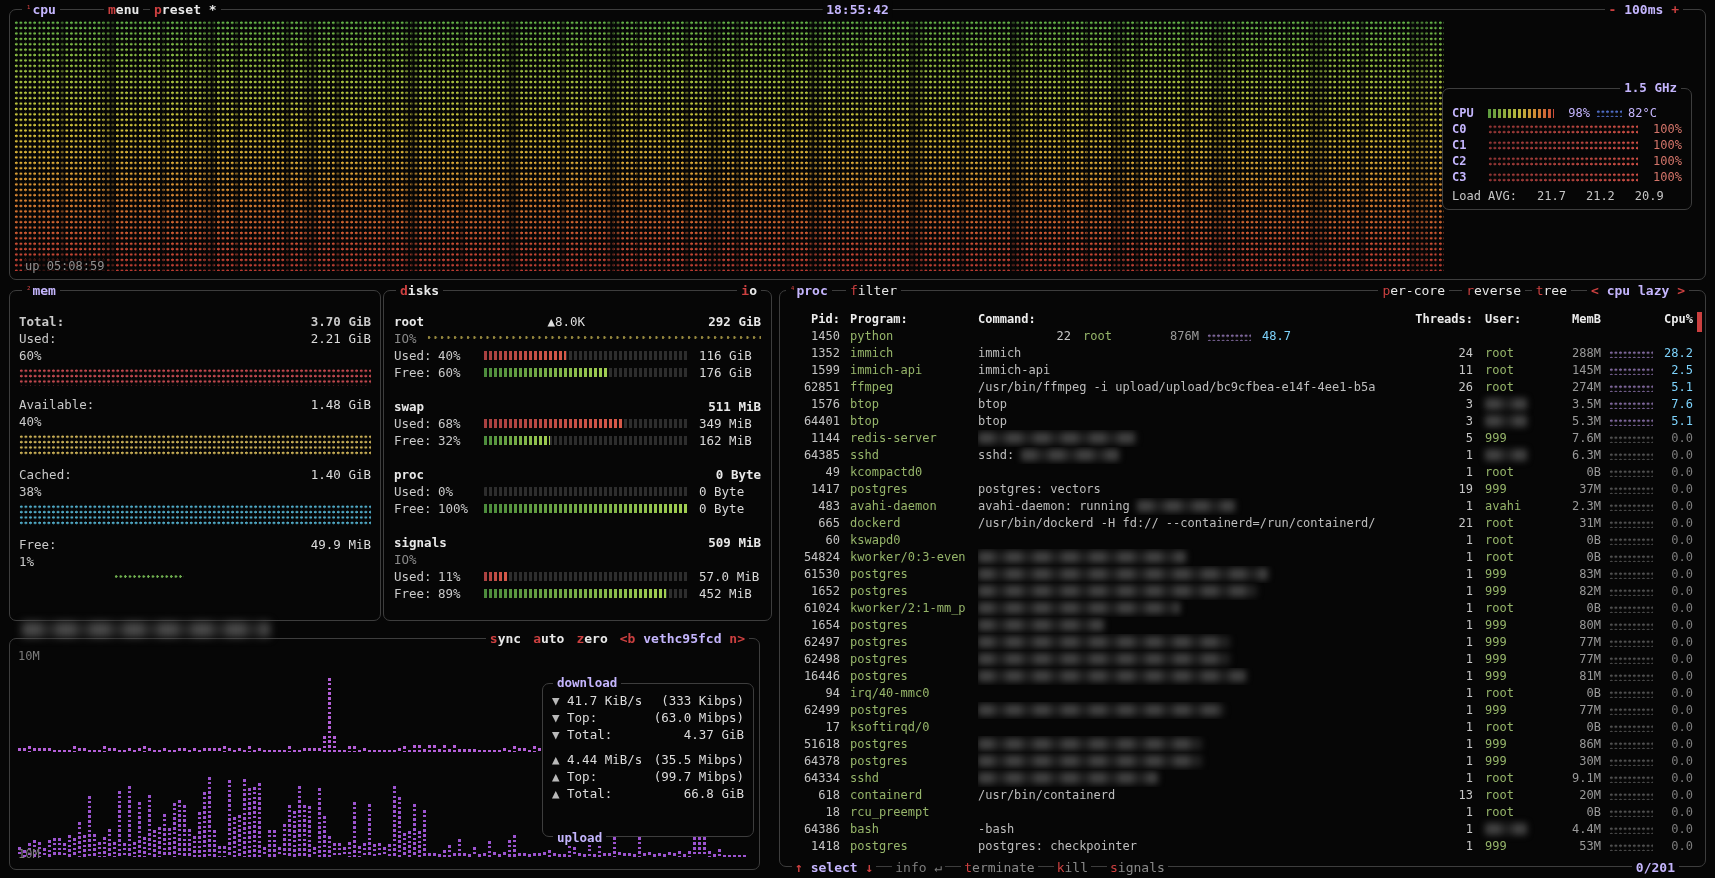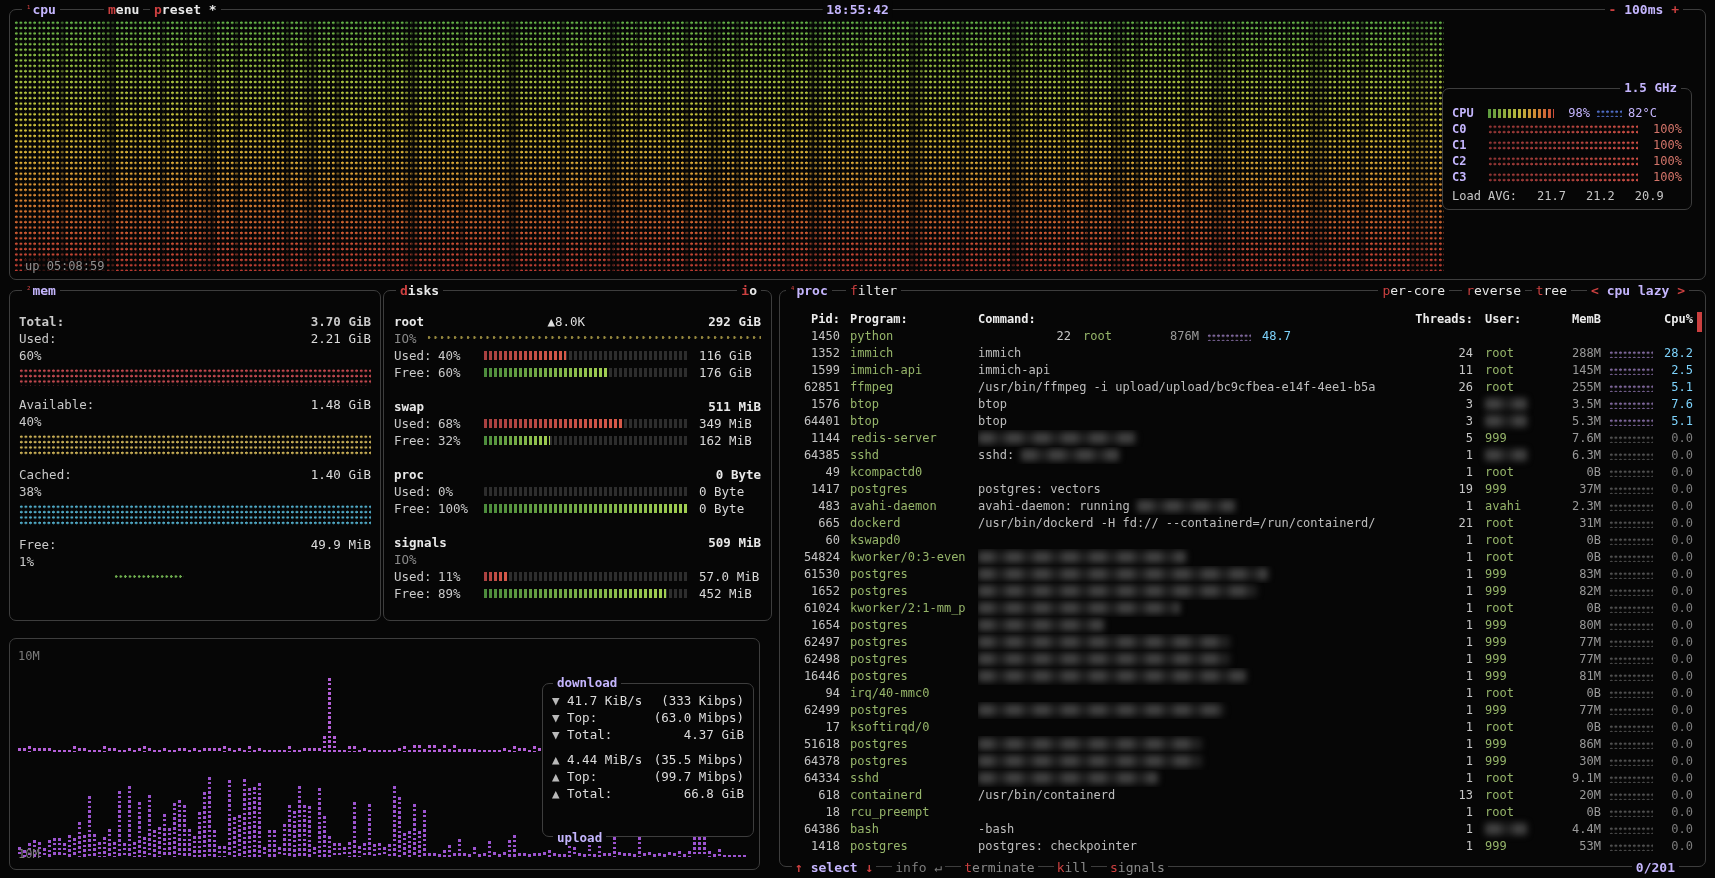--- a/index.html
+++ b/index.html
@@ -315,20 +315,33 @@
           <span class="mbar">
             <span class="mfill free" style="width: 89%;"></span>
           </span>
           <span class="mval">452 MiB</span>
         </div>
       </div>
     </div>
 </div>
 
 <div class="panel" id="net-panel">
+  <div class="tbar">
+    <span class="net-blur"></span>
+    <span class="titlegrp netbtns" style="right:10px">
+      <span class="hotword bold">sync</span>
+      <span class="hotword bold">auto</span>
+      <span class="hotword bold">zero</span>
+      <span>
+        <span class="hot">&lt;b</span>
+        <span class="bold bright">vethc95fcd</span>
+        <span class="hot">n&gt;</span>
+      </span>
+    </span>
+  </div>
   <span class="scale top">10M</span>
   <span class="scale bottom">10M</span>
   <div id="dl-graph" class="netgraph">
       <div class="nbar" style="height: 4px; background: repeating-linear-gradient(rgb(180, 95, 216) 0px, rgb(180, 95, 216) 2.6px, transparent 2.6px, transparent 4.8px);"></div>
       <div class="nbar" style="height: 4px; background: repeating-linear-gradient(rgb(180, 95, 216) 0px, rgb(180, 95, 216) 2.6px, transparent 2.6px, transparent 4.8px);"></div>
       <div class="nbar" style="height: 6px; background: repeating-linear-gradient(rgb(180, 95, 216) 0px, rgb(180, 95, 216) 2.6px, transparent 2.6px, transparent 4.8px);"></div>
       <div class="nbar" style="height: 4px; background: repeating-linear-gradient(rgb(180, 95, 216) 0px, rgb(180, 95, 216) 2.6px, transparent 2.6px, transparent 4.8px);"></div>
       <div class="nbar" style="height: 4px; background: repeating-linear-gradient(rgb(180, 95, 216) 0px, rgb(180, 95, 216) 2.6px, transparent 2.6px, transparent 4.8px);"></div>
       <div class="nbar" style="height: 4px; background: repeating-linear-gradient(rgb(180, 95, 216) 0px, rgb(180, 95, 216) 2.6px, transparent 2.6px, transparent 4.8px);"></div>
       <div class="nbar" style="height: 4px; background: repeating-linear-gradient(rgb(180, 95, 216) 0px, rgb(180, 95, 216) 2.6px, transparent 2.6px, transparent 4.8px);"></div>
@@ -706,21 +719,21 @@
         <span class="c-mem">145M</span>
         <span class="c-graph dots gdots active"></span>
         <span class="c-cpu cpu-hi">2.5</span>
       </div>
       <div class="pr">
         <span class="c-pid">62851</span>
         <span class="c-prog green">ffmpeg</span>
         <span class="c-cmd">/usr/bin/ffmpeg -i upload/upload/bc9cfbea-e14f-4ee1-b5a</span>
         <span class="c-thr">26</span>
         <span class="c-user green">root</span>
-        <span class="c-mem">255M</span>
+        <span class="c-mem">274M</span>
         <span class="c-graph dots gdots active"></span>
         <span class="c-cpu cpu-hi">5.1</span>
       </div>
       <div class="pr">
         <span class="c-pid">1576</span>
         <span class="c-prog green">btop</span>
         <span class="c-cmd">btop</span>
         <span class="c-thr">3</span>
         <span class="c-user green"><span class="blurb" style="width: 42px;"></span></span>
         <span class="c-mem">3.5M</span>

